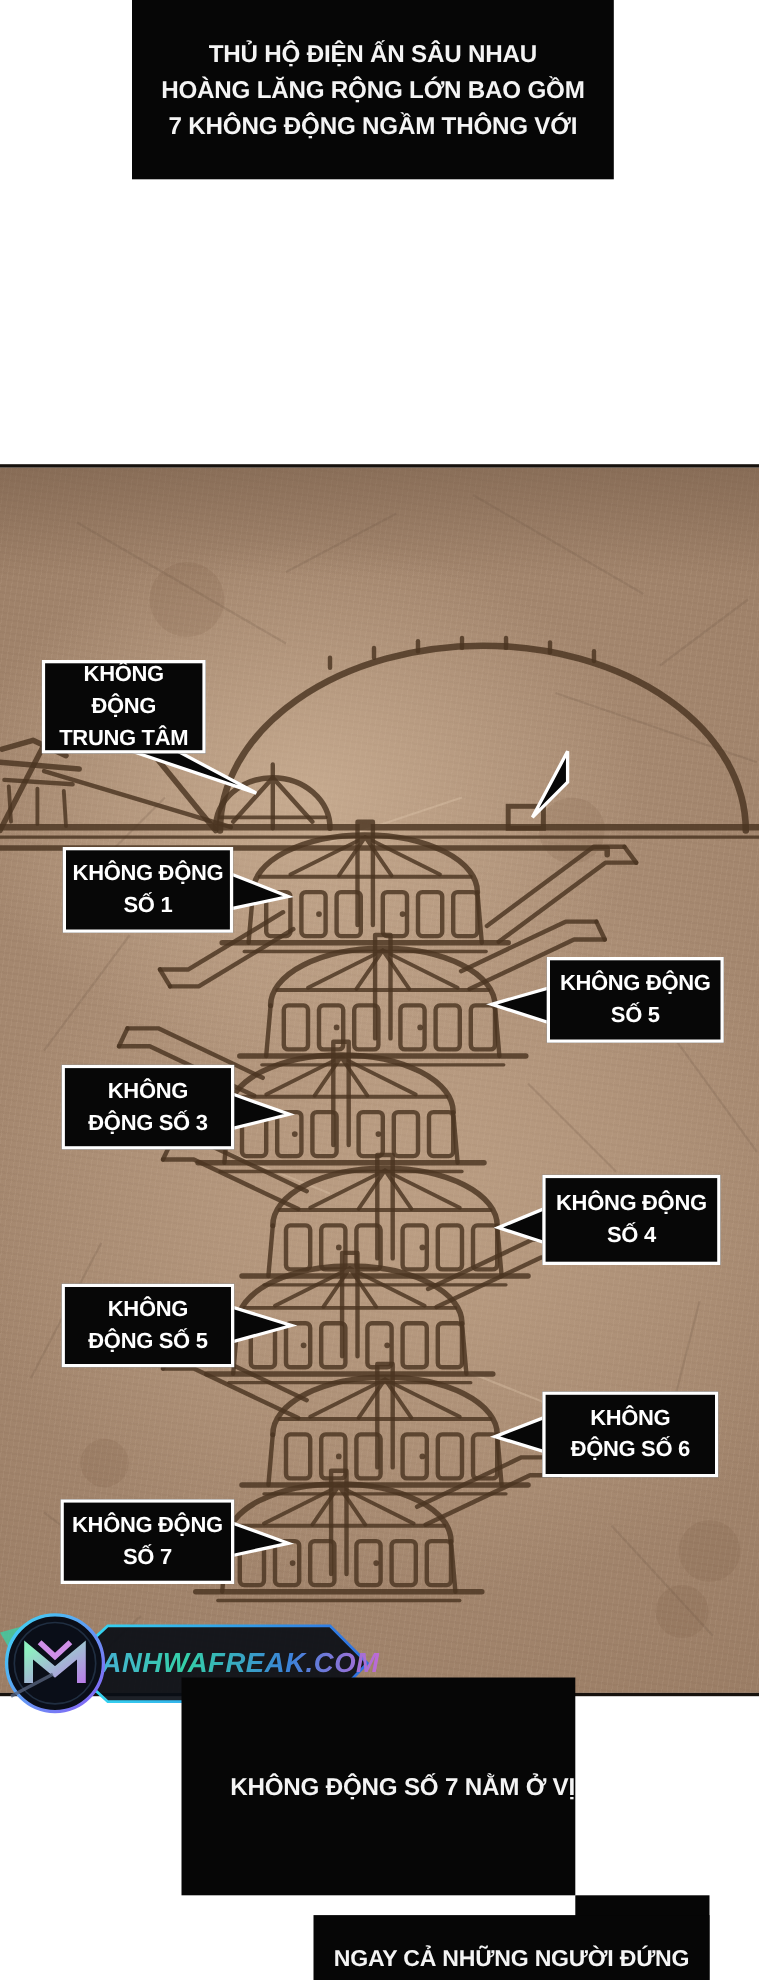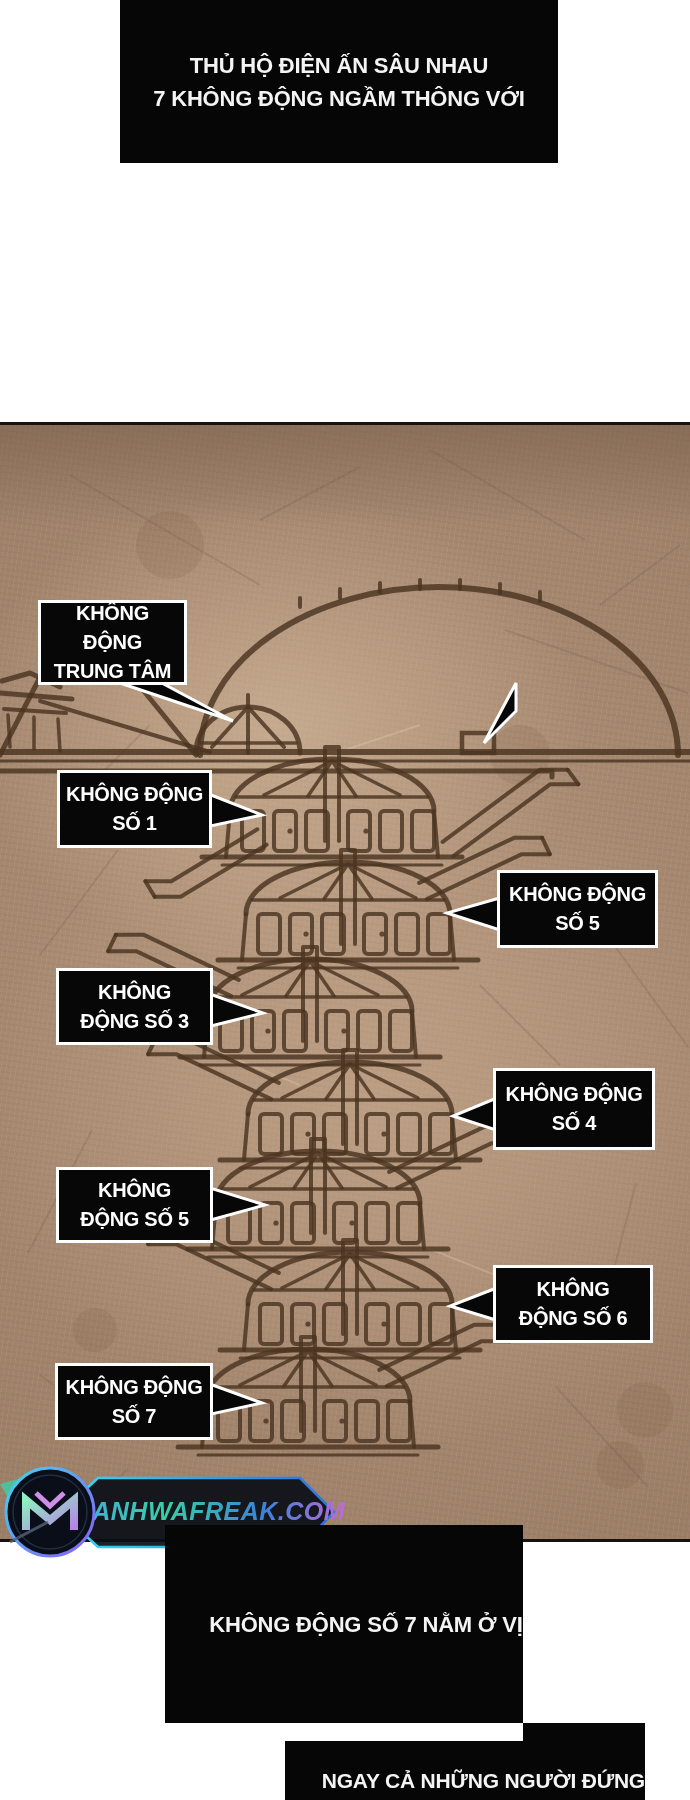--- a/index.html
+++ b/index.html
@@ -30,29 +30,30 @@
     font-weight:700;font-size:20px;line-height:29px;letter-spacing:-0.3px;
     display:flex;flex-direction:column;justify-content:center;text-align:center;
     box-sizing:border-box;padding:2px 4px;
   }
   .caption{
     color:#f4f4f4;font-weight:700;font-size:22px;line-height:33px;text-align:center;
     display:flex;flex-direction:column;justify-content:center;letter-spacing:-0.2px;padding-left:44px;
   }
   .caption-bottom-text{
     position:absolute;color:#f4f4f4;font-weight:700;font-size:21px;line-height:30px;
-    text-align:right;letter-spacing:-0.2px;
+    text-align:center;letter-spacing:-0.2px;
   }
   .logo-wrap{position:absolute;left:0;top:1462px;width:345px;height:106px;}
 </style>
 </head>
 <body>
 
 <div class="blackbox narr" style="left:120px;top:0;width:438px;height:163px;" id="narr-top">
     <div>THỦ HỘ ĐIỆN ẤN SÂU NHAU</div>
+    <div>HOÀNG LĂNG RỘNG LỚN BAO GỒM</div>
     <div>7 KHÔNG ĐỘNG NGẦM THÔNG VỚI</div>
   </div>
 
 <div class="panel">
   <svg class="panel-art" id="panel-art" viewBox="0 0 690 1120">
       <path d="M70,50 L260,160" stroke="#6f5643" stroke-width="2" opacity="0.22" fill="none"></path>
       <path d="M430,25 L585,115" stroke="#6f5643" stroke-width="2" opacity="0.22" fill="none"></path>
       <path d="M505,205 L688,268" stroke="#6f5643" stroke-width="2" opacity="0.22" fill="none"></path>
       <path d="M118,425 L40,530" stroke="#6f5643" stroke-width="2" opacity="0.22" fill="none"></path>
       <path d="M598,498 L688,622" stroke="#6f5643" stroke-width="2" opacity="0.22" fill="none"></path>

